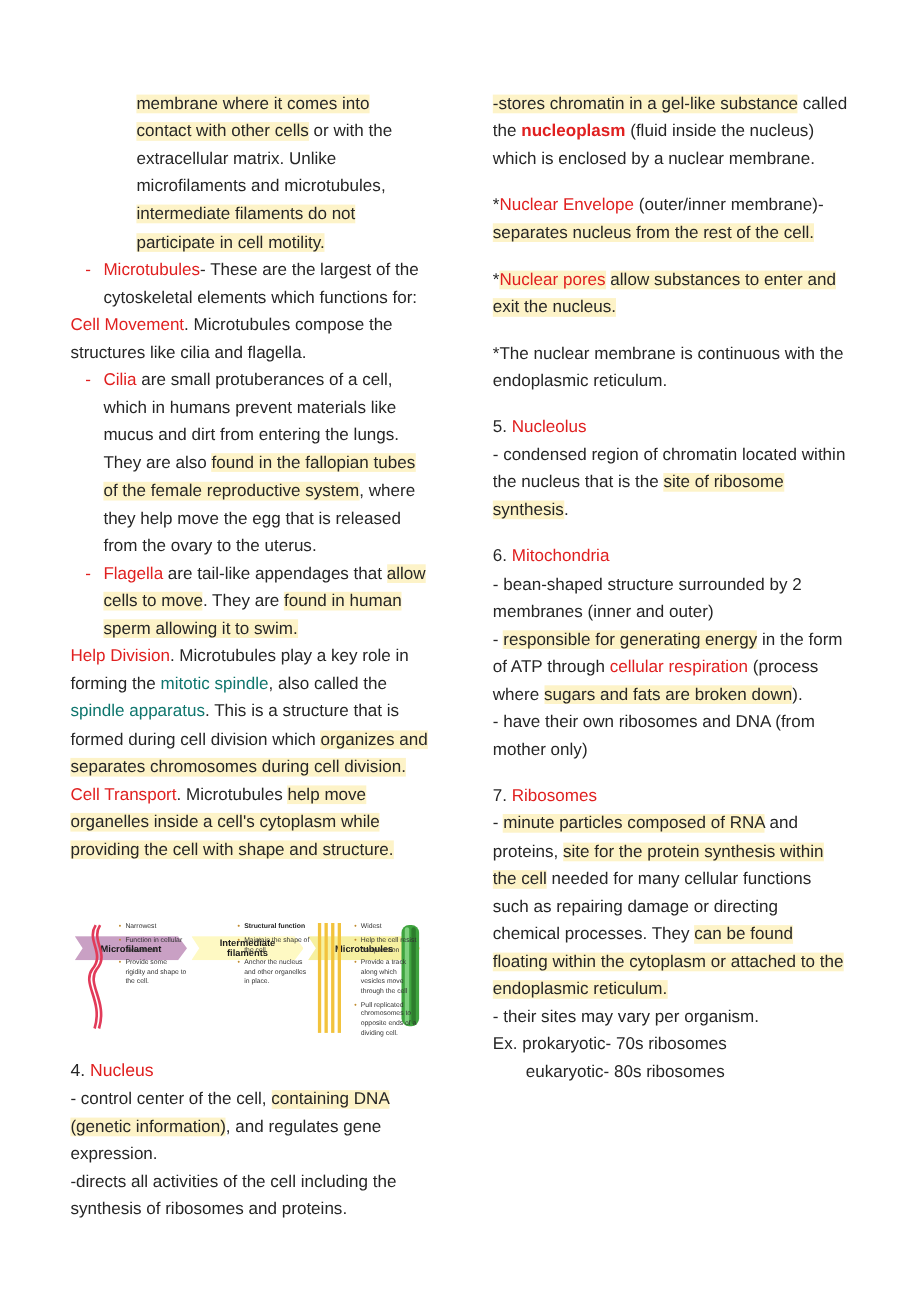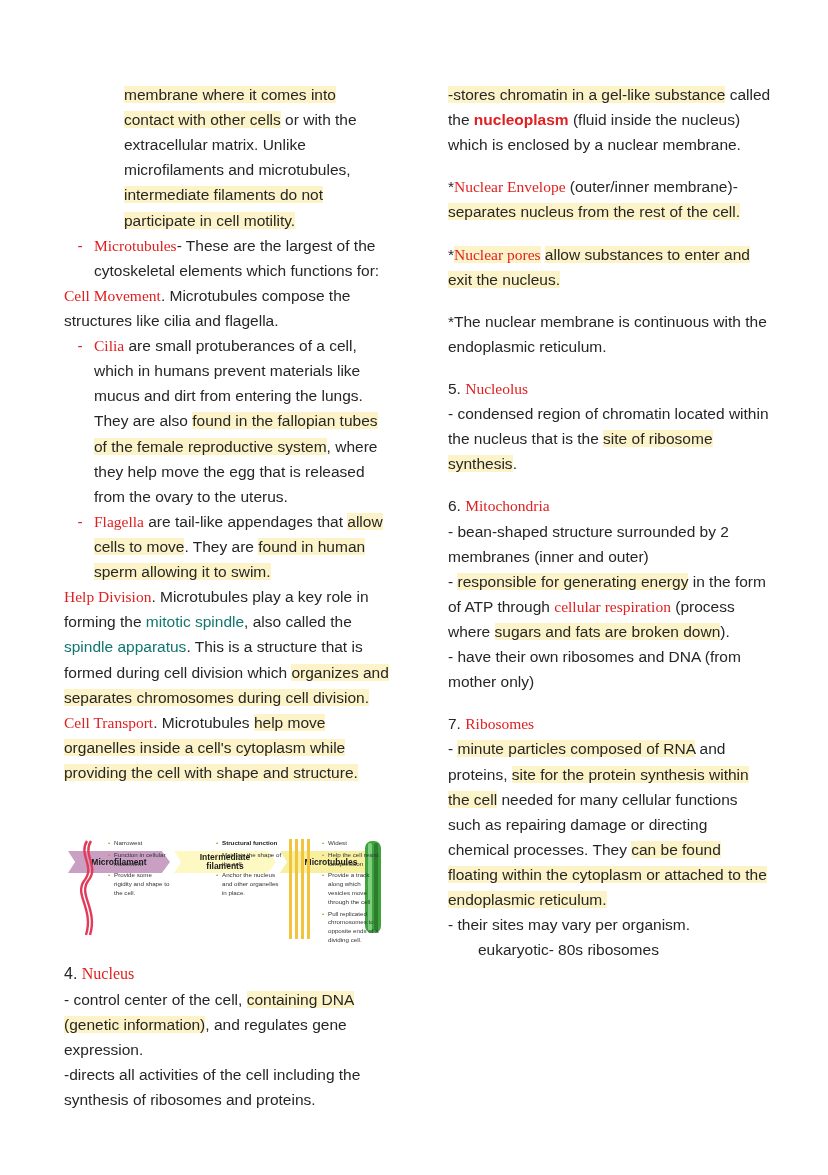--- a/index.html
+++ b/index.html
@@ -32,21 +32,21 @@
     left: 60px;
     width: 326px;
   }
   .col-right {
     left: 444px;
     width: 324px;
   }
   p { margin: 0; }
   .blank { height: 17px; }
   .hl { background: #fdf3c8; }
-  .red { color: #e02020; font-family: Liberation Serif, serif; }
+  .red { color: #e02020; }
   .redb { color: #e02020; font-weight: bold; }
   .redital { color: #0f766e; }
 
   
   .bullet-row {
     display: flex;
     align-items: flex-start;
   }
   .bullet-row .dash {
     width: 30px;
@@ -269,17 +269,18 @@
         <p>- condensed region of chromatin located within the nucleus that is the <span class="hl">site of ribosome synthesis</span>.</p>
         <div class="blank"></div>
         <p>6. <span class="red">Mitochondria</span></p>
         <p>- bean-shaped structure surrounded by 2 membranes (inner and outer)</p>
         <p>- <span class="hl">responsible for generating energy</span> in the form of ATP through <span class="red">cellular respiration</span> (process where <span class="hl">sugars and fats are broken down</span>).</p>
         <p>- have their own ribosomes and DNA (from mother only)</p>
         <div class="blank"></div>
         <p>7. <span class="red">Ribosomes</span></p>
         <p>- <span class="hl">minute particles composed of RNA</span> and proteins, <span class="hl">site for the protein synthesis within the cell</span> needed for many cellular functions such as repairing damage or directing chemical processes. They <span class="hl">can be found floating within the cytoplasm or attached to the endoplasmic reticulum.</span></p>
         <p>- their sites may vary per organism.</p>
+        <p>Ex. prokaryotic- 70s ribosomes</p>
         <p class="sub-indent">eukaryotic- 80s ribosomes</p>
       </div>
   </div>
 
 </div>
 
 </body></html>

